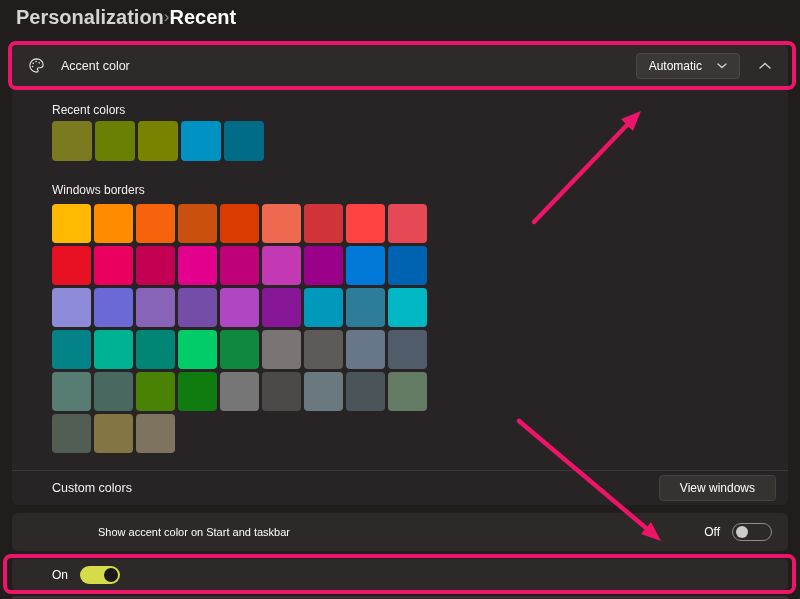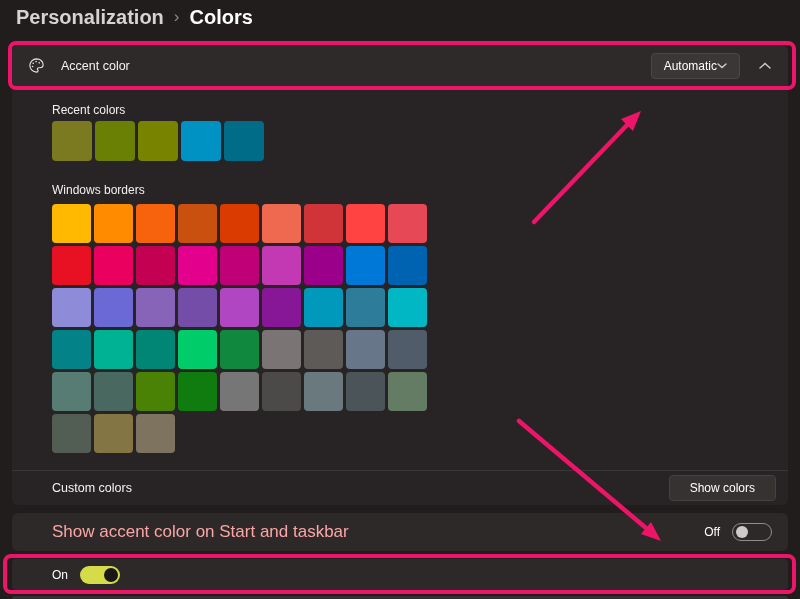--- a/index.html
+++ b/index.html
@@ -2,35 +2,35 @@
 <html style="--hl: #EE1467; --accent: #D6DC49;"><head>
 <meta charset="utf-8">
 <style>
   html,body{margin:0;padding:0;}
   body{
     width:800px;height:599px;position:relative;overflow:hidden;
     background:#211D1C;color:#fff;
     font-family:"Liberation Sans",sans-serif;
   }
   
-  .title{position:absolute;left:16px;top:6px;display:flex;align-items:center;gap:10px;}
+  .title{position:absolute;left:16px;top:6px;display:flex;align-items:center;gap:0;}
   .title .parent{font-size:20px;font-weight:600;color:#D7D3D1;}
   .title .sep{font-size:17px;color:#8E8A89;transform:translateY(-1px);}
   .title .current{font-size:20px;font-weight:700;color:#FFFFFF;}
 
   
   .hl-box{position:absolute;border:4px solid var(--hl);border-radius:8px;box-sizing:border-box;z-index:40;pointer-events:none;}
   .hl-box1{left:8px;top:41px;width:788px;height:49px;}
   .hl-box2{left:3px;top:554px;width:793px;height:40px;}
 
   
   .header-card{position:absolute;left:12px;top:45px;width:776px;height:41px;background:#2D2A29;
     border-radius:6px 6px 0 0;display:flex;align-items:center;padding:0 14px 0 16px;box-sizing:border-box;}
   .header-card .row-label{font-size:12.5px;color:#F5F3F2;margin-left:16px;flex:1;}
-  .dropdown{display:flex;align-items:center;background:#3A3736;border:1px solid #4A4645;
+  .dropdown{display:flex;align-items:center;gap:15px;background:#3A3736;border:1px solid #4A4645;
     border-radius:4px;padding:5px 12px;font-size:12px;color:#FFF;cursor:pointer;}
   .collapse-btn{margin-left:16px;display:flex;align-items:center;justify-content:center;width:18px;height:18px;cursor:pointer;}
 
   
   .expander-body{position:absolute;left:12px;top:90px;width:776px;height:415px;background:#282425;border-radius:0 0 6px 6px;}
   .section-label{position:absolute;left:40px;font-size:12px;color:#F3F1F0;text-align:center;}
   .recent-label{top:13px;}
   .recent-row{position:absolute;left:40px;top:31px;display:flex;gap:3px;}
   .windows-label{top:93px;}
   .windows-grid{position:absolute;left:40px;top:114px;display:grid;grid-template-columns:repeat(9,39px);gap:3px;}
@@ -40,40 +40,40 @@
   .divider{position:absolute;left:0;top:380px;width:100%;height:1px;background:#3B3736;}
   .custom-row{position:absolute;left:0;top:381px;width:100%;height:34px;display:flex;align-items:center;
     padding:0 12px 0 40px;box-sizing:border-box;}
   .custom-row .row-label{font-size:12.5px;color:#F5F3F2;flex:1;}
   .btn{background:#353231;border:1px solid #454241;border-radius:4px;padding:5px 20px;font-size:12px;color:#FFF;cursor:pointer;}
 
   
   .setting-card{background:#2C2928;display:flex;align-items:center;padding:0 16px 0 40px;box-sizing:border-box;position:absolute;left:12px;width:776px;}
   .setting-card1{top:513px;height:38px;border-radius:6px;}
   .setting-card2{top:559px;height:31px;border-radius:4px;}
-  .setting-label{flex:1;font-size:17px;color:#fca5a5;}
+  .setting-label{flex:1;font-size:11px;color:#ffffff;margin-left:46px;}
   .state-label{font-size:12px;color:#FFF;margin-right:12px;}
   .toggle{width:40px;height:18px;border-radius:10px;position:relative;box-sizing:border-box;cursor:pointer;}
   .toggle.off{border:1px solid #8F8C8A;background:transparent;}
   .toggle.off .knob{position:absolute;left:3px;top:2px;width:12px;height:12px;border-radius:50%;background:#CDCBCA;}
   .toggle.on{background:var(--accent);}
   .toggle.on .knob{position:absolute;right:2px;top:2px;width:14px;height:14px;border-radius:50%;background:#191816;}
 
   .bottom-strip{position:absolute;left:12px;top:596px;width:776px;height:3px;background:#343130;border-radius:3px 3px 0 0;}
 
   
   .arrows{position:absolute;left:0;top:0;z-index:50;pointer-events:none;}
 </style>
 </head>
 <body>
 
 <div class="title">
   <span class="parent">Personalization</span>
   <span class="sep">›</span>
-  <span class="current">Colors</span>
+  <span class="current">Recent</span>
 </div>
 
 <div class="header-card">
   <span style="display:flex;">
     <svg width="17" height="17" viewBox="0 0 20 20" fill="none">
       <path d="M10 2.2a7.8 7.8 0 1 0 .02 15.6c1.2 0 1.83-.72 1.83-1.55 0-.5-.2-.86-.46-1.2-.25-.33-.43-.63-.43-1.05 0-.83.67-1.4 1.73-1.4h1.26c2.14 0 3.85-1.44 3.85-3.5C17.8 5 14.3 2.2 10 2.2z" stroke="#E8E6E5" stroke-width="1.3"></path>
       <circle cx="6.1" cy="7.3" r="0.95" fill="#E8E6E5"></circle>
       <circle cx="9.5" cy="5.4" r="0.95" fill="#E8E6E5"></circle>
       <circle cx="13.2" cy="6.9" r="0.95" fill="#E8E6E5"></circle>
       <circle cx="5.4" cy="11.2" r="0.95" fill="#E8E6E5"></circle>
@@ -155,21 +155,21 @@
       <div class="swatch" style="background: rgb(74, 84, 89);"></div>
       <div class="swatch" style="background: rgb(100, 124, 100);"></div>
       <div class="swatch" style="background: rgb(82, 94, 84);"></div>
       <div class="swatch" style="background: rgb(132, 117, 69);"></div>
       <div class="swatch" style="background: rgb(126, 115, 95);"></div>
     </div>
 
   <div class="divider"></div>
   <div class="custom-row">
     <span class="row-label">Custom colors</span>
-    <button class="btn">Show colors</button>
+    <button class="btn">View windows</button>
   </div>
 </div>
 
 <div class="setting-card setting-card1">
   <span class="setting-label">Show accent color on Start and taskbar</span>
   <span class="state-label">Off</span>
   <div class="toggle off">
       <div class="knob"></div>
     </div>
 </div>

